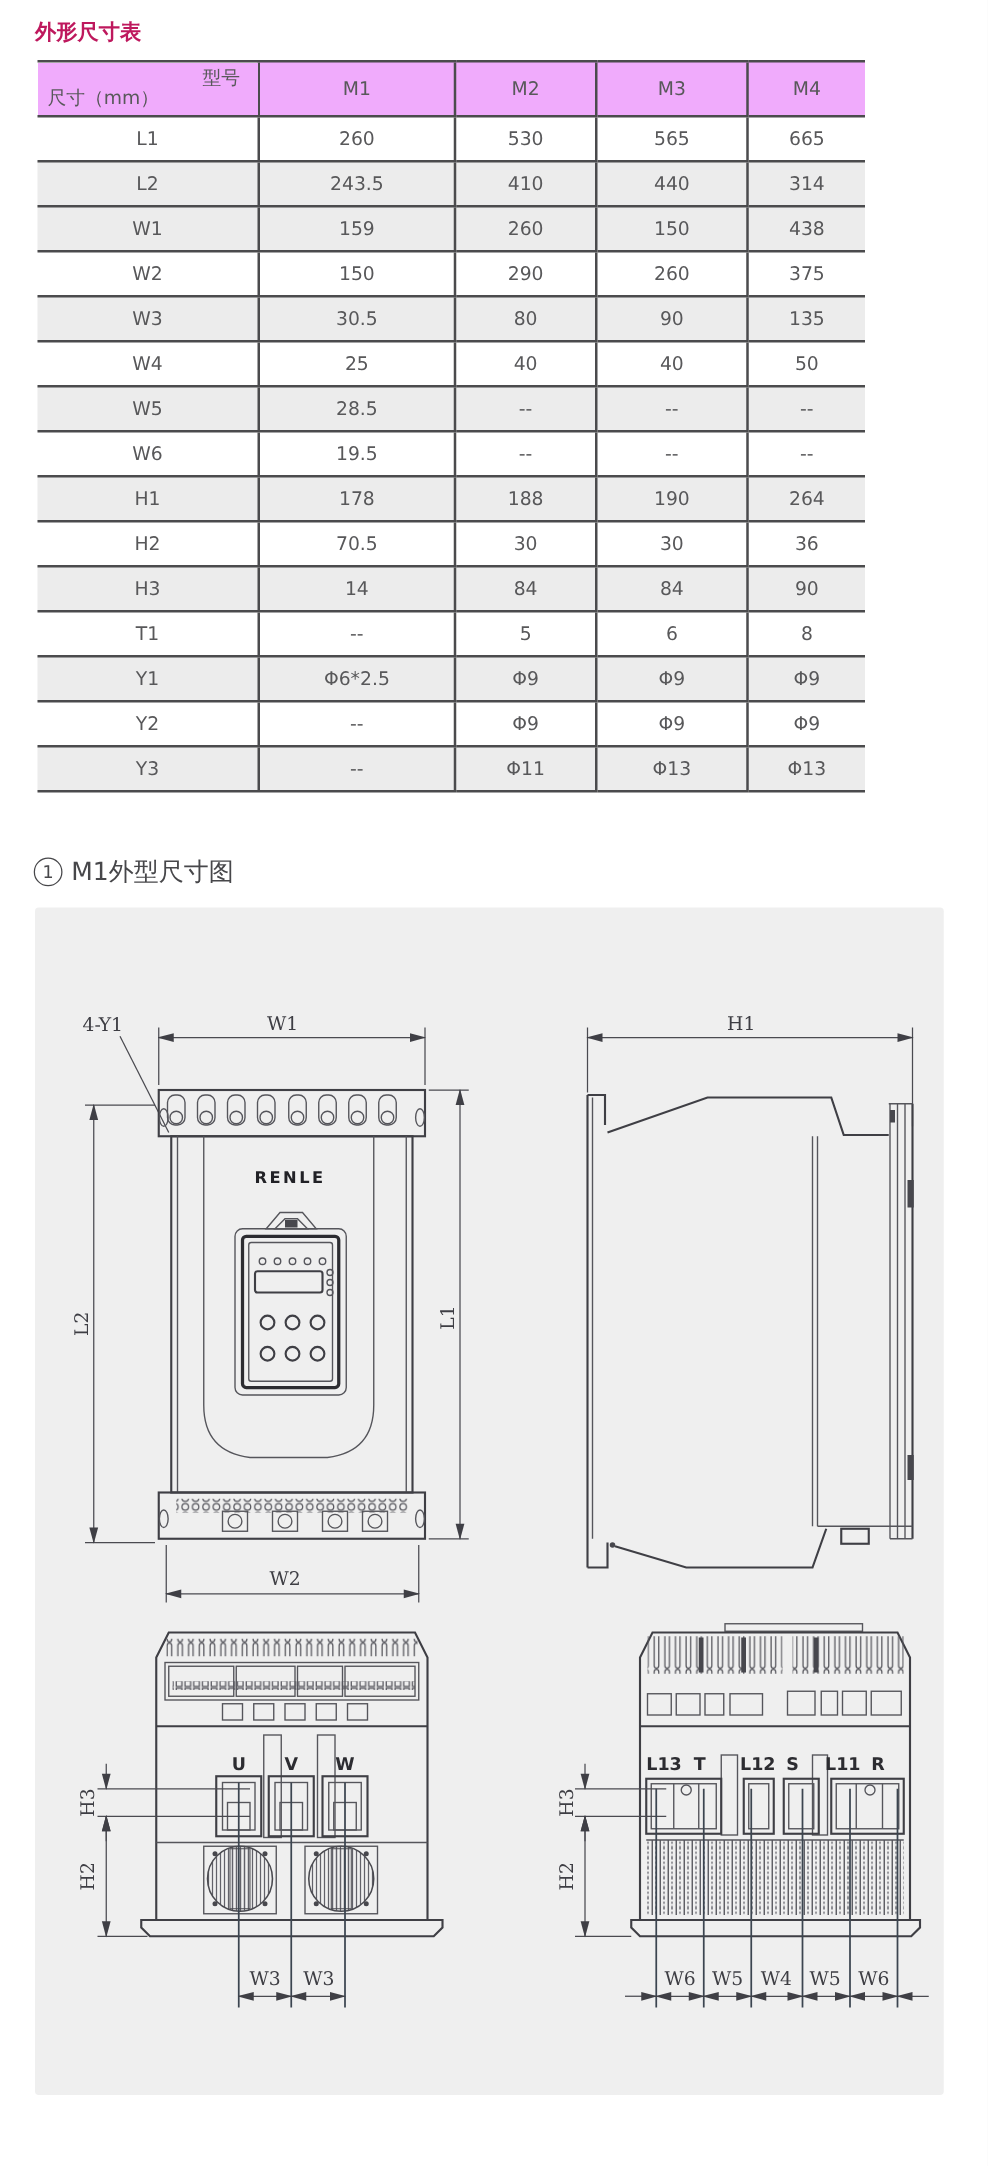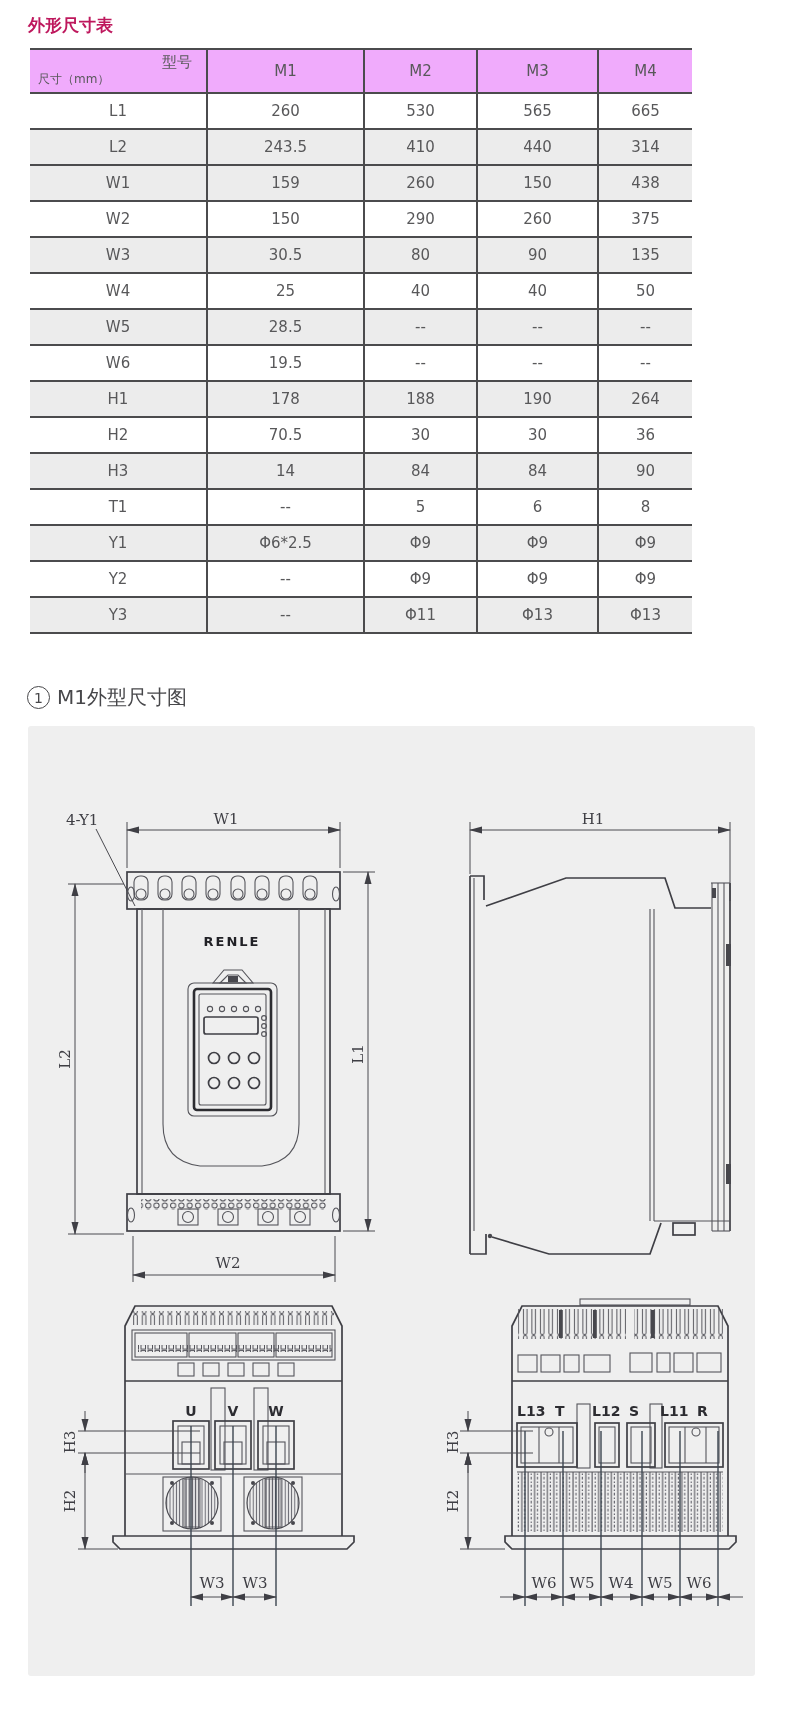--- a/index.html
+++ b/index.html
@@ -9,21 +9,21 @@
   table.dims{margin:11px 0 0 30px;width:662px;border-collapse:collapse;table-layout:fixed;
              font-size:15px;color:#58585a;}
   table.dims th,table.dims td{border-top:2px solid #4b4b4d;border-bottom:2px solid #4b4b4d;
              height:34px;padding:0;text-align:center;font-weight:400;}
   table.dims th+th, table.dims td+td{border-left:2px solid #4b4b4d;}
   table.dims thead th{height:42px;background:#f0abfc;}
   table.dims tr.alt td{background:#ececec;}
   th.corner{position:relative;background:#ececec;
             background-image:linear-gradient(to bottom right,transparent 49.2%,#4b4b4d 49.2%,#4b4b4d 50.8%,transparent 50.8%);}
   th.corner .c-top{position:absolute;top:3px;right:14px;font-size:15px;color:#58585a;}
-  th.corner .c-bot{position:absolute;bottom:4px;left:8px;font-size:12px;color:#58585a;}
+  th.corner .c-bot{position:absolute;bottom:4px;left:8px;font-size:15px;color:#58585a;}
   .section{margin:50px 0 0 27px;display:flex;align-items:center;gap:7px;
            font-size:20px;color:#47474a;}
   .circ{width:21px;height:21px;border:1.6px solid #47474a;border-radius:50%;
         display:inline-flex;align-items:center;justify-content:center;font-size:14px;flex:0 0 auto;}
   .panel{margin:15px 0 0 28px;width:727px;height:950px;background:#efefef;border-radius:3px;}
   
   .ln{stroke:#55555b;fill:none;stroke-width:1.1;}
   .ln2{stroke:#3f3f45;fill:none;stroke-width:1.7;}
   .thk{stroke:#2c2c31;fill:none;stroke-width:2.6;}
   .dim{stroke:#4a4a50;fill:none;stroke-width:1;}

